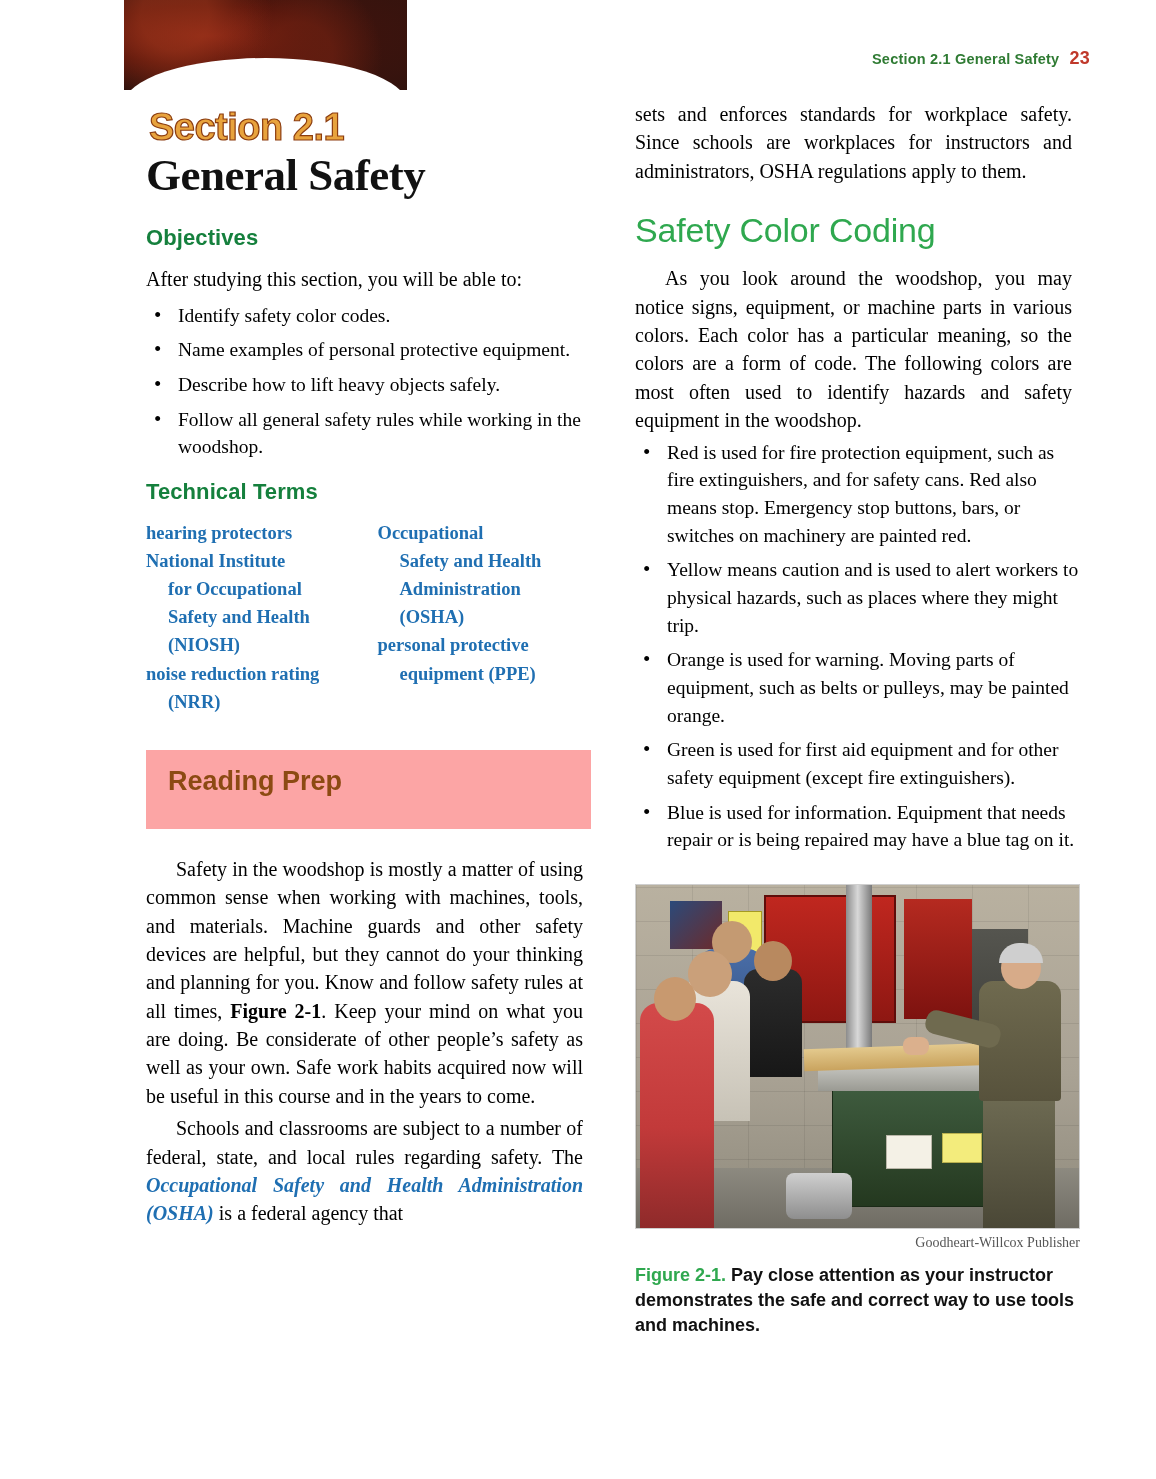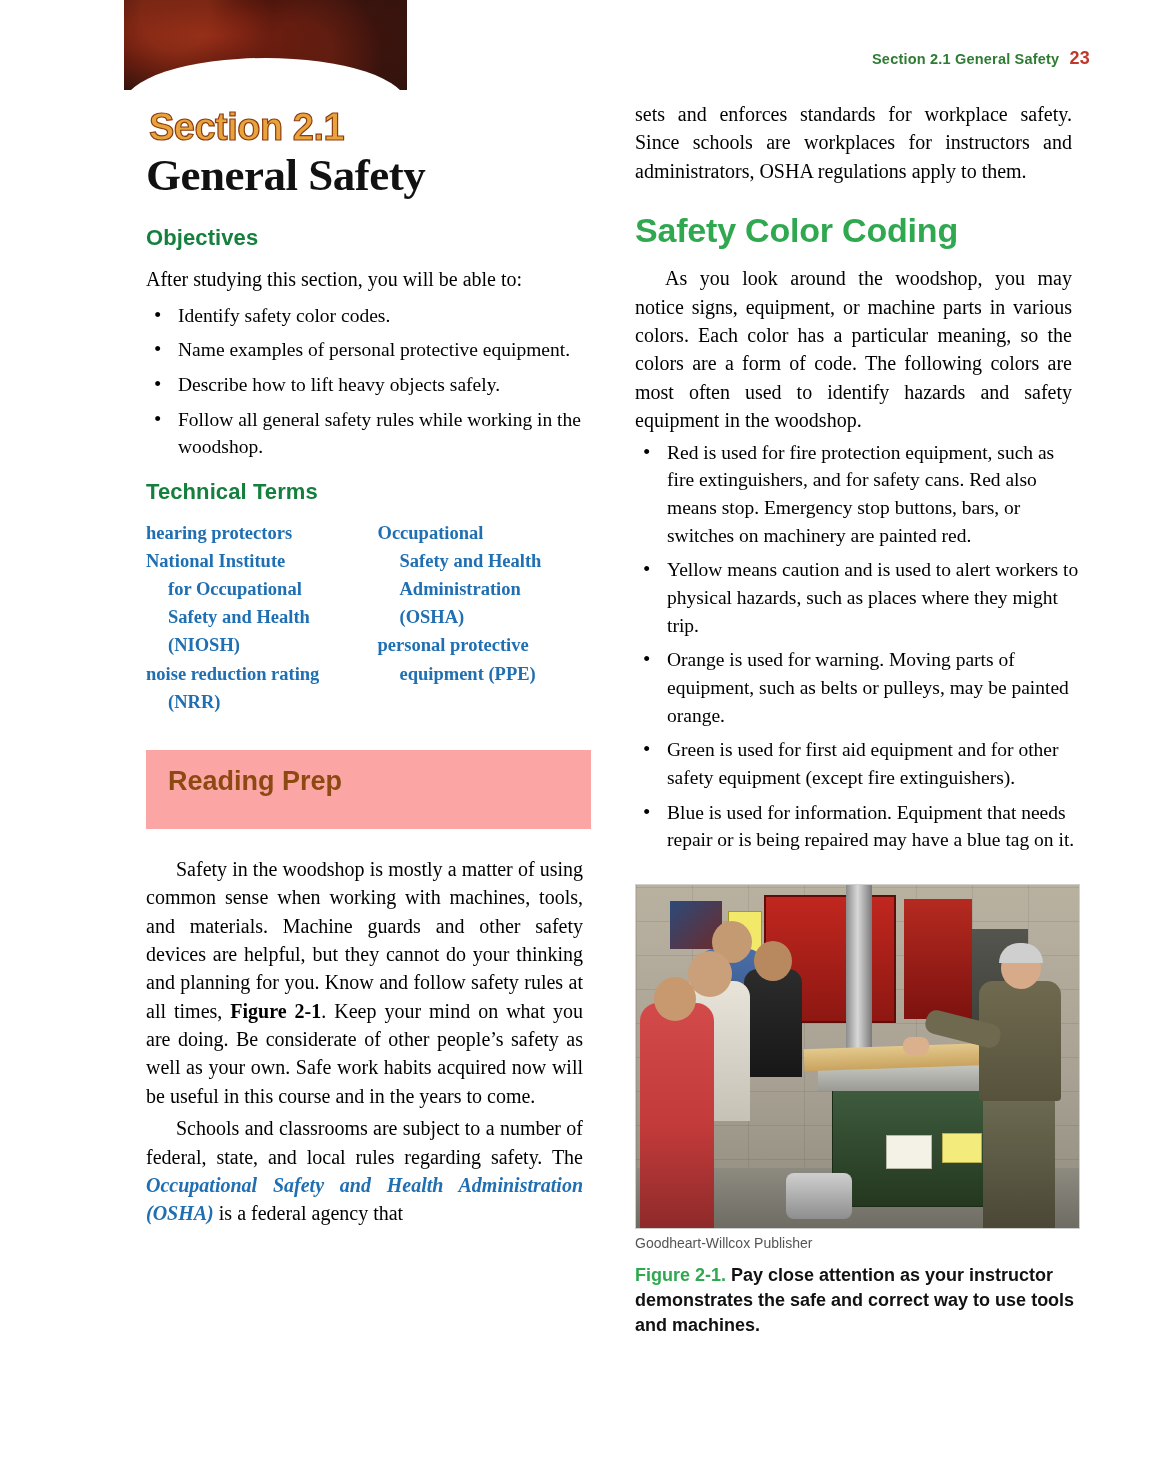--- a/index.html
+++ b/index.html
@@ -90,21 +90,21 @@
     font-family: "Liberation Sans", sans-serif;
     font-size: 22px;
     font-weight: bold;
     color: #15803d;
     margin: 0 0 14px 0;
     letter-spacing: .1px;
   }
   h2.head-green {
     font-family: "Liberation Sans", sans-serif;
     font-size: 34px;
-    font-weight: bold;
+    font-weight: normal;
     color: #2fa84f;
     margin: 26px 0 14px 0;
     letter-spacing: -.2px;
   }
 
   p.body {
     font-size: 20px;
     line-height: 1.42;
     margin: 0 8px 4px 0;
     text-align: justify;
@@ -306,24 +306,24 @@
     position: absolute; left: 306px; top: 248px; width: 40px; height: 30px;
     background: #f3ec7c; border: 1px solid #b8b04f;
   }
   .photo .duct {
     position: absolute; left: 150px; top: 288px; width: 66px; height: 46px;
     background: linear-gradient(180deg,#cfcfcf,#8e8e8e);
     border-radius: 8px;
   }
 
   .credit {
-    font-family: Liberation Sans, sans-serif;
+    font-family: Liberation Serif, serif;
     font-size: 14px;
     color: #555;
-    text-align: left;
+    text-align: right;
     margin-top: 6px;
   }
   .caption {
     font-family: "Liberation Sans", sans-serif;
     font-size: 18px;
     line-height: 1.38;
     margin-top: 12px;
     color: #111;
     font-weight: bold;
   }

